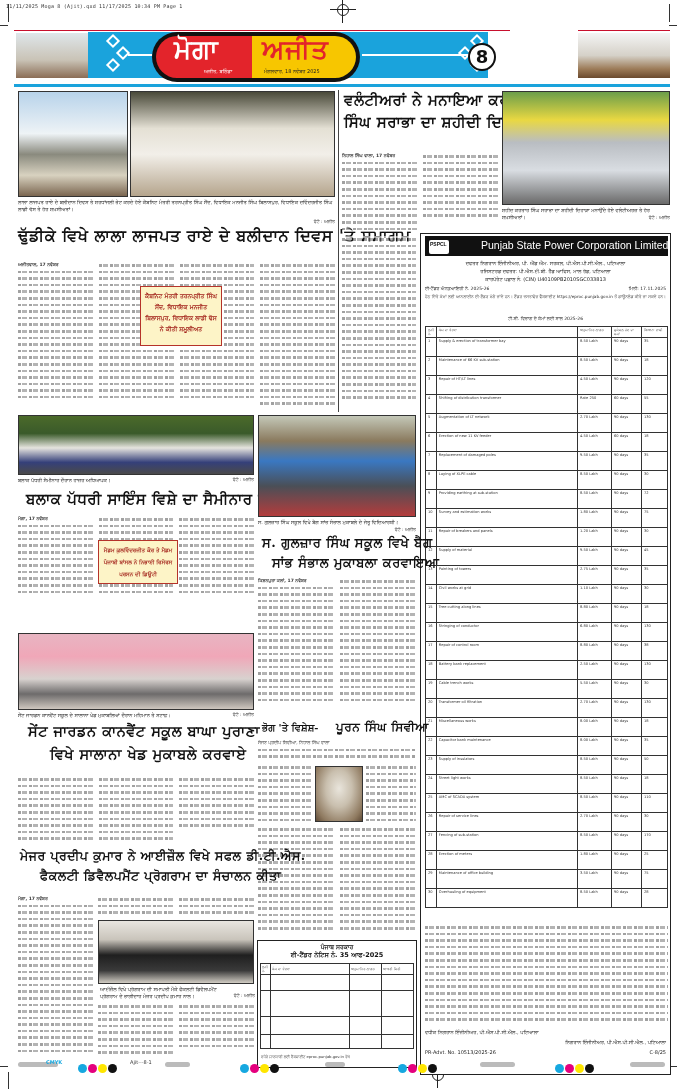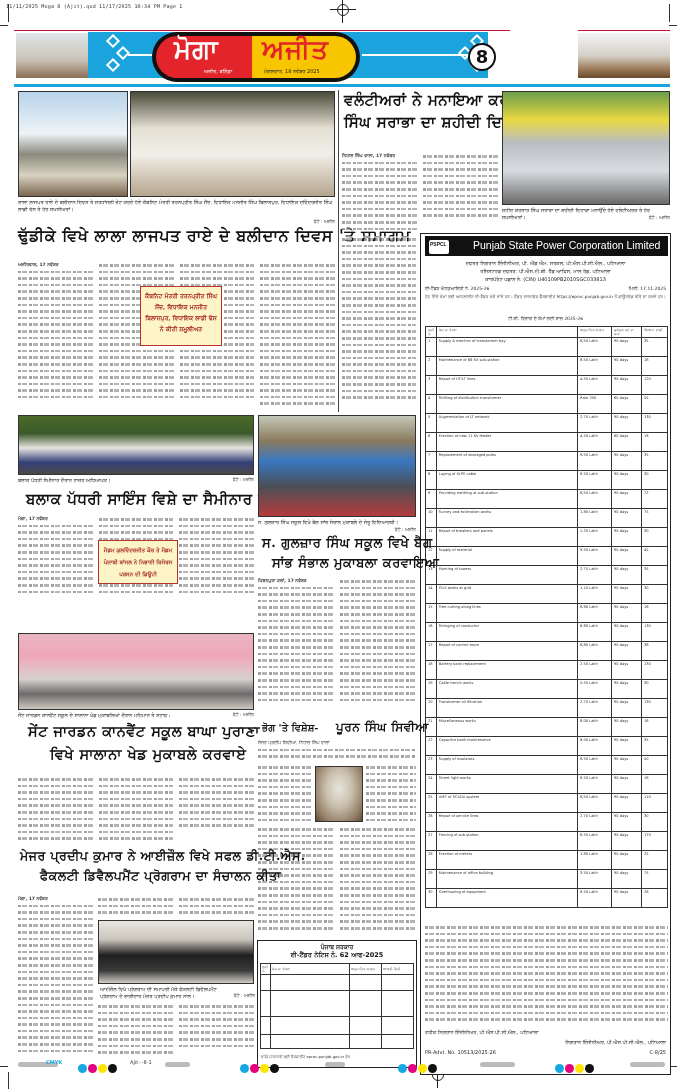--- a/index.html
+++ b/index.html
@@ -53,21 +53,21 @@
 
   .pullquote { border: 1.5px solid #b5332a; background: #fdf4c7; color: #a4261d; font-family: "DejaVu Serif", serif; font-weight: bold; text-align: center; padding: 3px 2px; }
 
   .vrule { width: 1px; background: #444; }
 
   
   .ad-box { left: 420px; top: 233px; width: 251px; height: 842px; border: 1px solid #222; background: #fff; }
   .ad-header { left: 4px; top: 2px; width: 243px; height: 20px; background: #111; }
   .ad-logo { left: 4px; top: 4px; width: 20px; height: 14px; background: #fff; border-radius: 2px; }
   .ad-logo-text { left: 26px; top: 5px; font-size: 7px; font-weight: bold; color: #fff; font-family: "Liberation Sans", sans-serif; }
-  .ad-company { left: 48px; top: 3px; font-size: 10.5px; color: #fff; font-family: "Liberation Sans", sans-serif; white-space: nowrap; }
+  .ad-company { left: 56px; top: 3px; font-size: 10.5px; color: #fff; font-family: "Liberation Sans", sans-serif; white-space: nowrap; }
   .ad-line { font-size: 5px; color: #222; text-align: center; width: 100%; }
   .ad-table { left: 4px; top: 92px; width: 243px; border-collapse: collapse; font-size: 3.6px; }
   .ad-table th, .ad-table td { border: 0.5px solid #333; padding: 1px 2px; vertical-align: top; color: #333; }
   .ad-table th { font-weight: normal; text-align: left; }
   .ad-foot { font-size: 5px; color: #222; white-space: nowrap; }
 
   
   .notice { left: 257px; top: 940px; width: 160px; height: 128px; border: 1px solid #222; }
   .notice-table { position: absolute; left: 2px; top: 22px; width: 154px; border-collapse: collapse; font-size: 3.6px; }
   .notice-table td, .notice-table th { border: 0.5px solid #333; padding: 1px; color: #333; height: 8px; font-weight: normal; text-align: left; }
@@ -816,21 +816,21 @@
       <span></span>
       <span></span>
       <span></span>
       <span></span>
       <span></span>
     </div>
 </div>
 
 <div class="abs notice">
   <div class="abs" style="left:0;top:2px;width:100%;text-align:center;font-size:6px;font-weight:bold;">ਪੰਜਾਬ ਸਰਕਾਰ</div>
-  <div class="abs" style="left:0;top:10px;width:100%;text-align:center;font-size:6.5px;font-weight:bold;">ਈ-ਟੈਂਡਰ ਨੋਟਿਸ ਨੰ. 62 ਆਫ-2025</div>
+  <div class="abs" style="left:0;top:10px;width:100%;text-align:center;font-size:6.5px;font-weight:bold;">ਈ-ਟੈਂਡਰ ਨੋਟਿਸ ਨੰ. 35 ਆਫ-2025</div>
   <table class="notice-table">
     <tbody>
         <tr>
       <th style="width:10px;">ਲੜੀ ਨੰ.</th>
       <th>ਕੰਮ ਦਾ ਵੇਰਵਾ</th>
       <th style="width:32px;">ਅਨੁਮਾਨਿਤ ਲਾਗਤ</th>
       <th style="width:32px;">ਆਖਰੀ ਮਿਤੀ</th>
     </tr>
     <tr>
           <td style="height:16px;"></td>

